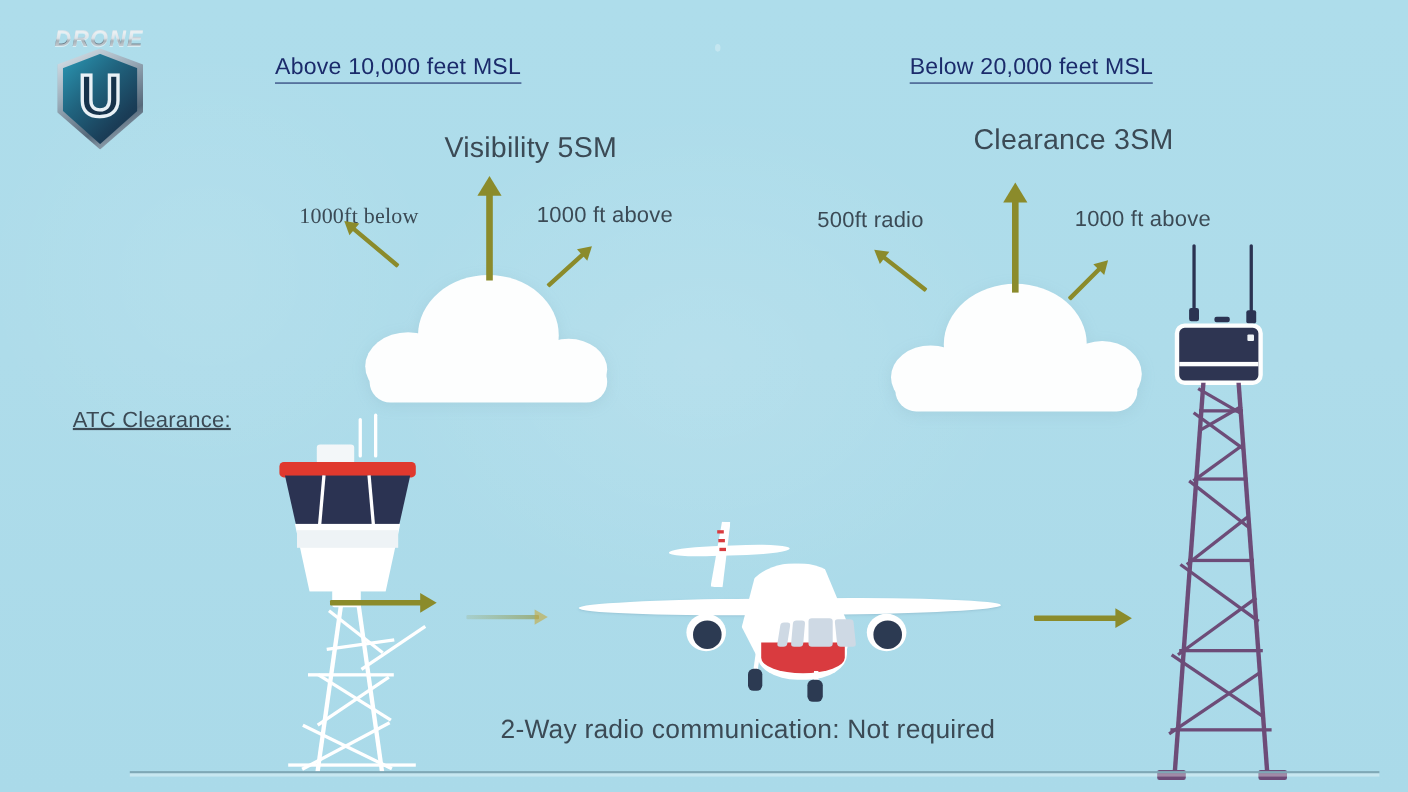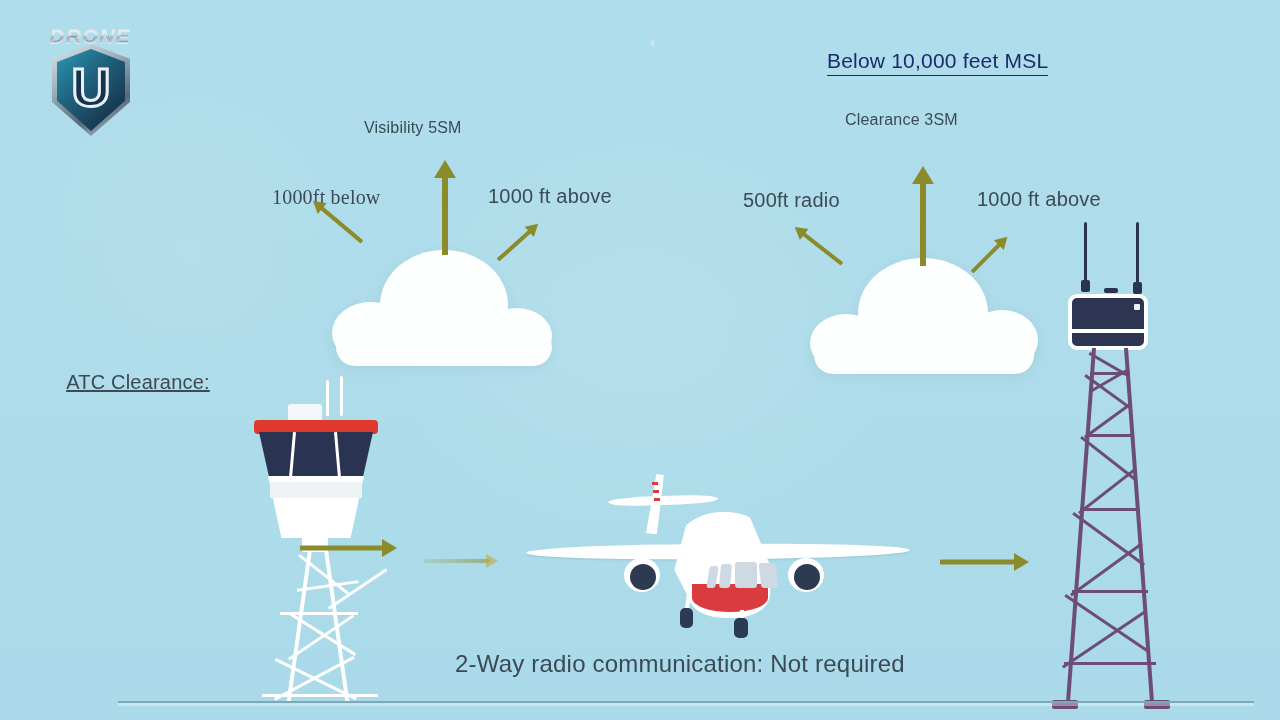--- a/index.html
+++ b/index.html
@@ -54,21 +54,21 @@
     position:absolute; font-size:21px; color:#1b2b6b; letter-spacing:.2px;
     border-bottom:1.6px solid #1b2b6b; padding-bottom:2px; white-space:nowrap;
   }
   .heading.left  { left:250px; top:49px; }
   .heading.right { left:827px; top:49px; }
 
   
   .lbl {
     position:absolute; color:#3b4a55; white-space:nowrap; letter-spacing:.2px;
   }
-  .vis  { font-size:16px; }
+  .vis  { font-size:26px;margin-left:40px; }
   .clr  { font-size:20px; }
   .atc  { font-size:20px; text-align:center; line-height:29px; }
   .radio{ font-size:24px; }
 
   
   .arrow { position:absolute; }
   .arrow .shaft {
     position:absolute; left:0; top:50%; transform:translateY(-50%);
     height:5px; background:#8B8B2B; border-radius:1px;
   }
@@ -167,21 +167,22 @@
 
 <div id="stage">
 
   <div class="logo">
     <div class="logo-word">DRONE</div>
     <div class="shield"></div>
     <div class="shield-inner"></div>
     <div class="shield-u">U</div>
   </div>
 
-  <div class="heading right">Below 10,000 feet MSL</div>
+  <div class="heading left">Above 10,000 feet MSL</div>
+  <div class="heading right">Below 20,000 feet MSL</div>
 
   <div class="lbl vis" style="left:364px; top:119px;">Visibility 5SM</div>
   <div class="lbl clr" style="left:272px; top:186px;font-family:Liberation Serif, serif;">1000ft below</div>
   <div class="lbl clr" style="left:488px; top:185px;">1000 ft above</div>
 
   <div class="lbl vis" style="left:845px; top:111px;">Clearance 3SM</div>
   <div class="lbl clr" style="left:743px; top:189px;">500ft radio</div>
   <div class="lbl clr" style="left:977px; top:188px;">1000 ft above</div>
 
   <div class="lbl atc" style="left:38px; top:368px; width:200px;text-decoration:underline;">

